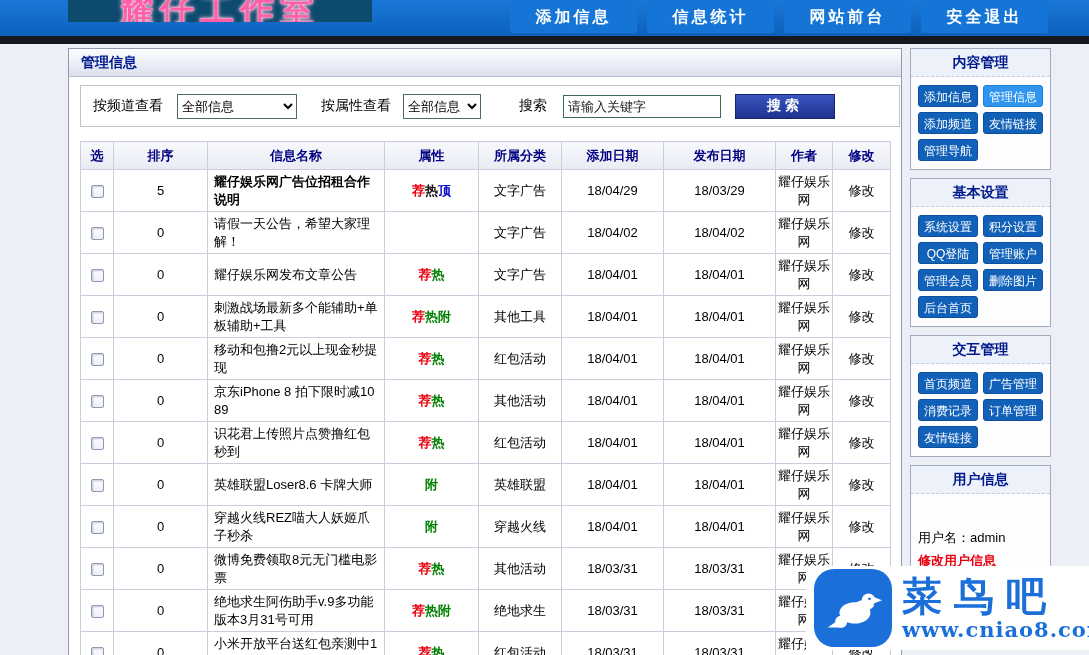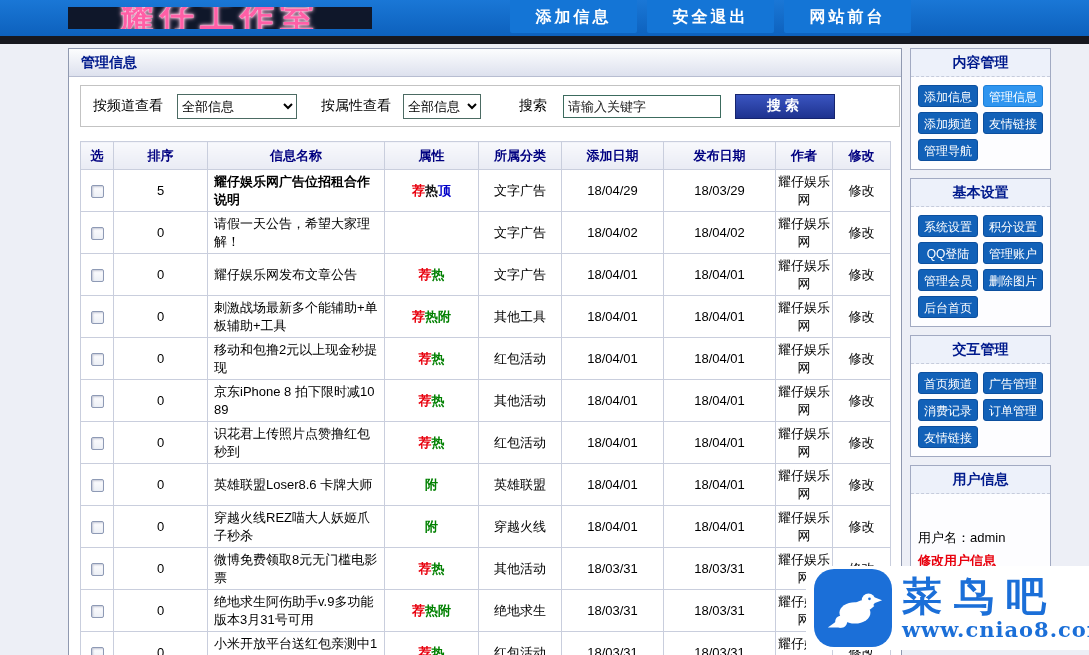--- a/index.html
+++ b/index.html
@@ -4,21 +4,21 @@
 <style>
   html,body{margin:0;padding:0;}
   body{
     width:1089px;height:655px;overflow:hidden;position:relative;
     background:#edeff6;font-family:"Liberation Sans","DejaVu Sans",sans-serif;
   }
   
   .topbar{position:absolute;left:0;top:0;width:1089px;height:36px;
     background:linear-gradient(#1a77d6,#0d61bd);}
   .topbar-dark{position:absolute;left:0;top:36px;width:1089px;height:8px;background:#17181f;}
-  .logo-box{position:absolute;left:68px;top:7px;width:304px;height:22px;background:#0f172a;
+  .logo-box{position:absolute;left:68px;top:0;width:304px;height:22px;background:#0c4a6e;
     overflow:hidden;text-align:center;}
   .logo-text{display:block;transform:translateY(-13px);font-size:34px;font-weight:bold;
     letter-spacing:6px;color:#ff5fa6;white-space:nowrap;
     text-shadow:0 0 1px #fff,0 0 3px #ffc2de,0 0 5px #ffc2de;}
   .topnav{position:absolute;left:510px;top:0;display:flex;gap:10px;}
   .nav-btn{width:127px;height:33px;line-height:33px;text-align:center;background:#1475d6;
     color:#fff;font-size:16px;font-weight:bold;letter-spacing:3px;cursor:pointer;
     border-radius:0 0 2px 2px;}
   
   .main-panel{position:absolute;left:68px;top:48px;width:834px;height:640px;background:#fff;
@@ -85,22 +85,23 @@
 </head>
 <body>
 
 <div class="topbar"></div>
 <div class="topbar-dark"></div>
 <div class="logo-box">
   <span class="logo-text">耀仔工作室</span>
 </div>
 <div class="topnav">
   <div class="nav-btn">添加信息</div>
+  <div class="nav-btn">信息统计</div>
+  <div class="nav-btn">网站前台</div>
   <div class="nav-btn">安全退出</div>
-  <div class="nav-btn">网站前台</div>
 </div>
 
 <div class="main-panel">
   <div class="panel-titlebar">管理信息</div>
 
   <div class="filter-row">
     <span class="filter-label">按频道查看</span>
     <select class="filter-select sel-channel">
       <option>全部信息</option>
     </select>

